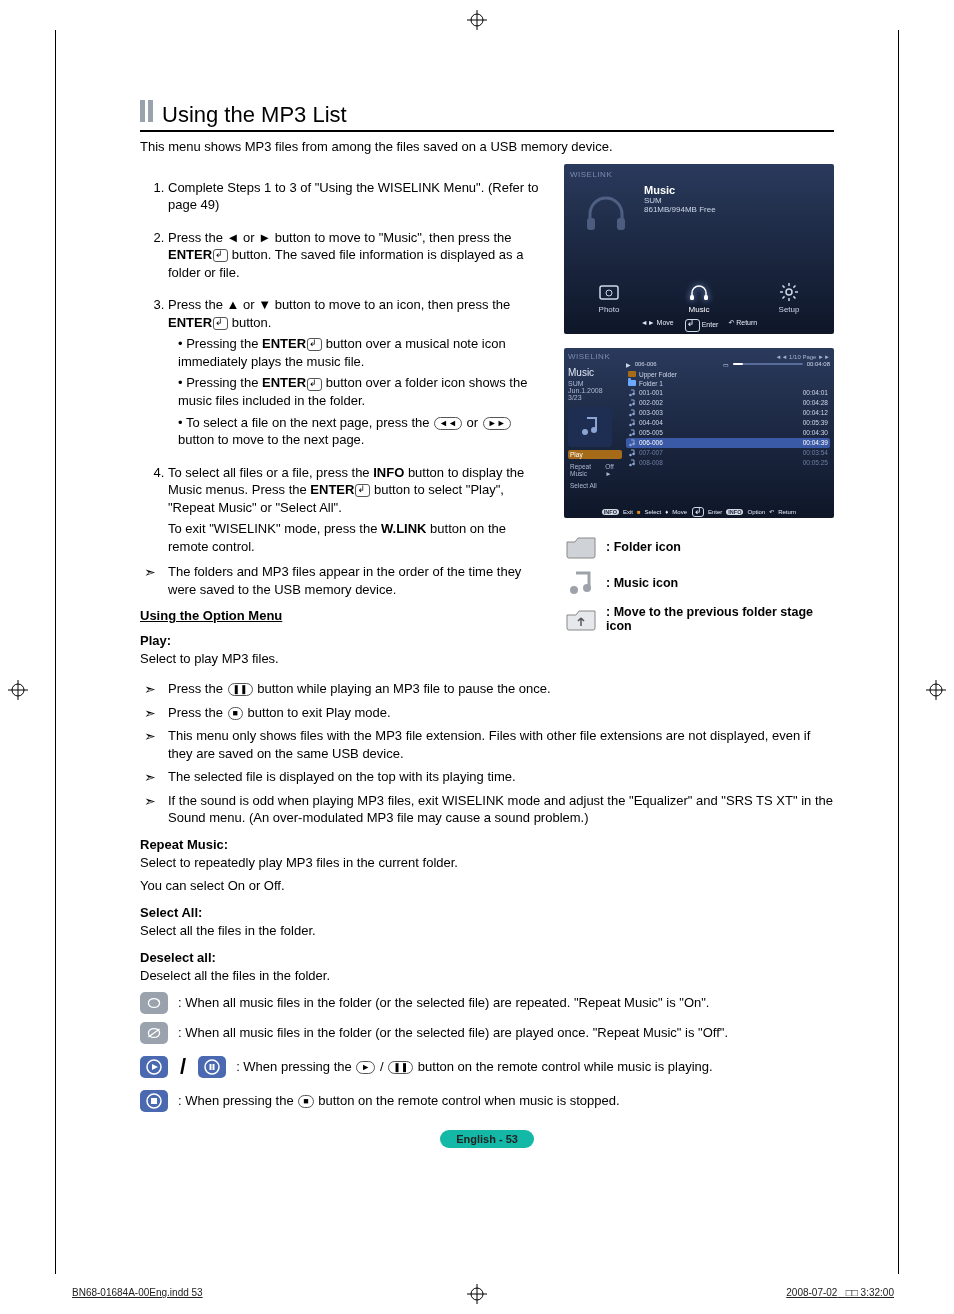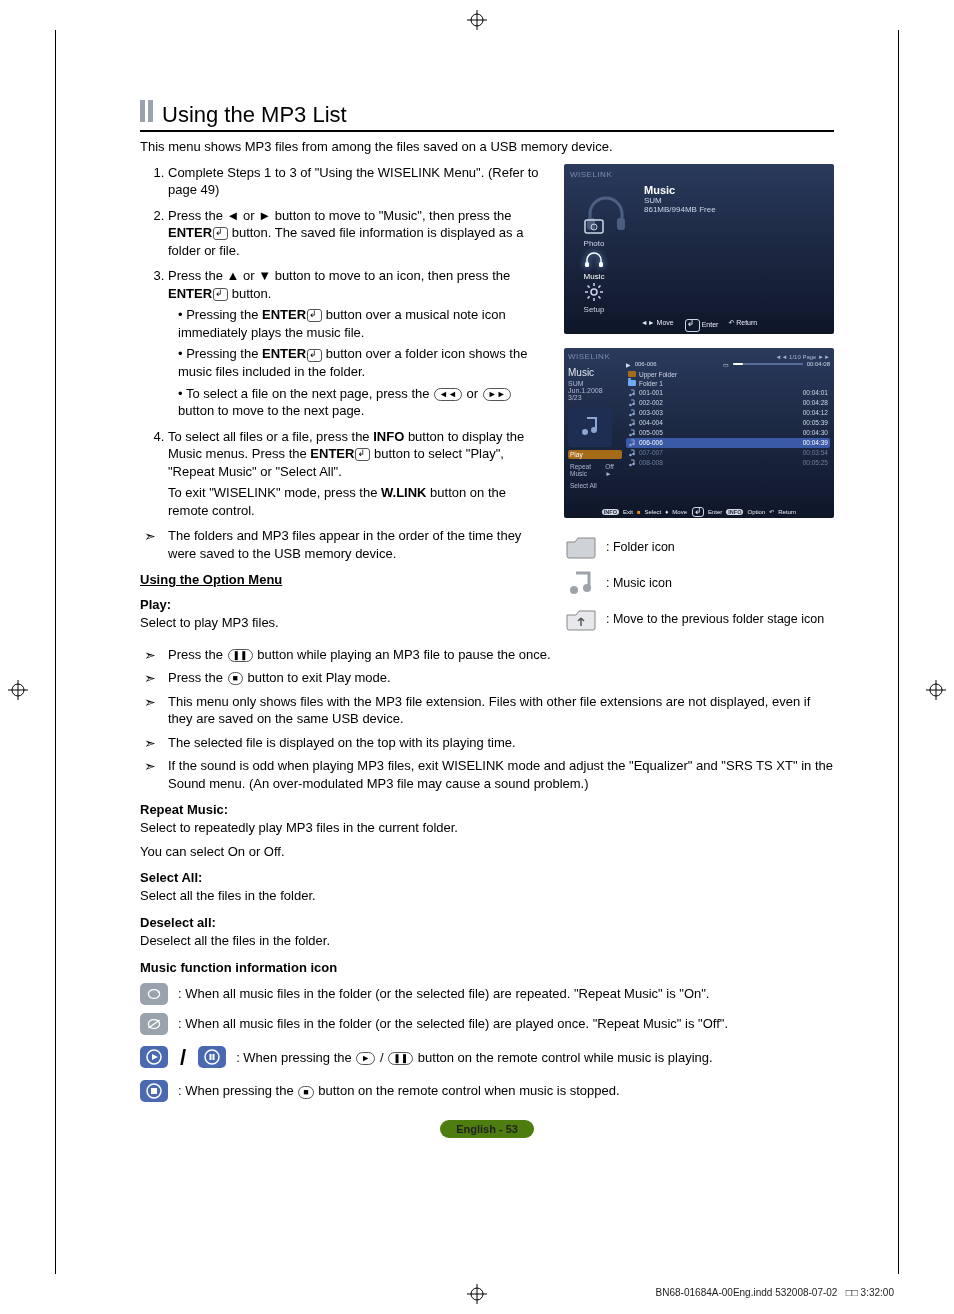--- a/index.html
+++ b/index.html
@@ -68,20 +68,21 @@
   .right-col { width: 270px; flex: 0 0 270px; }
 
   ol.steps {
     list-style: decimal;
     padding-left: 28px;
     margin: 0;
   }
   ol.steps > li {
     margin-bottom: 8px;
     line-height: 1.35;
+    margin-top: 15px;
   }
   ol.steps ul {
     list-style: none;
     padding-left: 10px;
     margin: 4px 0;
   }
   ol.steps ul li::before {
     content: "• ";
   }
   ol.steps ul li { margin-bottom: 4px; line-height: 1.35; }
@@ -164,21 +165,20 @@
   }
   .screen1 .music-header .big { color: #fff; font-weight: bold; font-size: 11px; }
   .screen1 .headphones {
     position: absolute; top: 26px; left: 18px; width: 48px; height: 48px;
   }
   .screen1 .headphones svg { width: 48px; height: 48px; opacity: 0.4; }
   .screen1 .tabs {
     position: absolute; bottom: 20px; left: 0; right: 0;
     display: flex; justify-content: space-around;
     font-size: 8px;
-    flex-direction: column;
   }
   .screen1 .tab {
     display: flex; flex-direction: column; align-items: center;
     width: 60px;
     color: #cdd7e8;
   }
   .screen1 .tab .tab-icon {
     width: 22px; height: 22px;
     margin-bottom: 2px;
   }
@@ -232,21 +232,21 @@
     position:absolute; bottom:1px; left:0; right:0;
     display:flex; gap:4px; justify-content:center; align-items:center;
     font-size: 6px; color:#e6ecf7;
   }
   .info-pill { background:#d5d9e0; color:#1a2540; font-weight:bold; border-radius:3px; padding:0 2px; font-size:5.5px;}
   .folder-glyph { width:8px; height:6px; background:#6fa9ff; border-radius:1px; display:inline-block; position:relative;}
   .folder-glyph::before{content:"";position:absolute;top:-2px;left:0;width:3px;height:2px;background:#6fa9ff;border-radius:1px 1px 0 0;}
   .note-glyph { width:8px; height:8px; display:inline-flex; align-items:center; justify-content:center;}
   .upfolder-glyph { width:8px; height:6px; background:#a56b18; border-radius:1px; display:inline-block;}
 
-  .legend { font-size: 12.5px; }
+  .legend { font-size: 12.5px; font-weight: bold; }
   .legend-row {
     display: flex; align-items: center; gap: 8px; margin: 6px 0;
   }
   .legend-icon { width: 34px; height: 30px; flex: 0 0 34px; display:flex; align-items:center; justify-content:center; }
 
   
   .func-row {
     display: flex; align-items: center; gap: 10px; margin: 8px 0;
     line-height: 1.35;
   }
@@ -261,33 +261,33 @@
 
   .divider-slash {
     font-size: 22px; font-weight: bold; margin: 0 2px;
   }
 
   .foot-pill {
     text-align: center; margin-top: 18px;
   }
   .foot-pill span {
     display: inline-block;
-    background: #4d7c0f;
+    background: #14b8a6;
     border-radius: 11px;
     padding: 3px 16px;
     font-size: 11px;
     font-weight: bold;
     color: #222;
   }
 
   .print-footer {
     position: absolute;
     left: 72px; right: 60px; bottom: 16px;
-    display: flex; justify-content: flex-end;
-    font-size: 10px; color:#222;
+    display: flex; justify-content: space-between;
+    font-size: 10px; color:#222;text-decoration:underline;
   }
 </style>
 </head>
 <body>
 
 <div class="page">
   <div class="content-margin-left"></div>
   <div class="content-margin-right"></div>
 
   <div class="reg-mark reg-top">
@@ -660,21 +660,20 @@
     <div class="sub-label">Repeat Music:</div>
     <div class="p">Select to repeatedly play MP3 files in the current folder.</div>
     <div class="p">You can select On or Off.</div>
 
     <div class="sub-label">Select All:</div>
     <div class="p">Select all the files in the folder.</div>
 
     <div class="sub-label">Deselect all:</div>
     <div class="p">Deselect all the files in the folder.</div>
 
-    <div class="sub-label">Music function information icon</div>
 
     <div class="func-row">
       <span class="func-icon gray">
         <svg viewBox="0 0 20 14">
             <path d="M3 7 a5 4 0 0 1 14 0 a5 4 0 0 1 -14 0" fill="none" stroke="#fff" stroke-width="1.6"></path>
             <path d="M14 4 l3 -1 l-1 3 z" fill="#fff"></path>
           </svg>
       </span>
       <span>: When all music files in the folder (or the selected file) are repeated. "Repeat Music" is "On".</span>
     </div>

